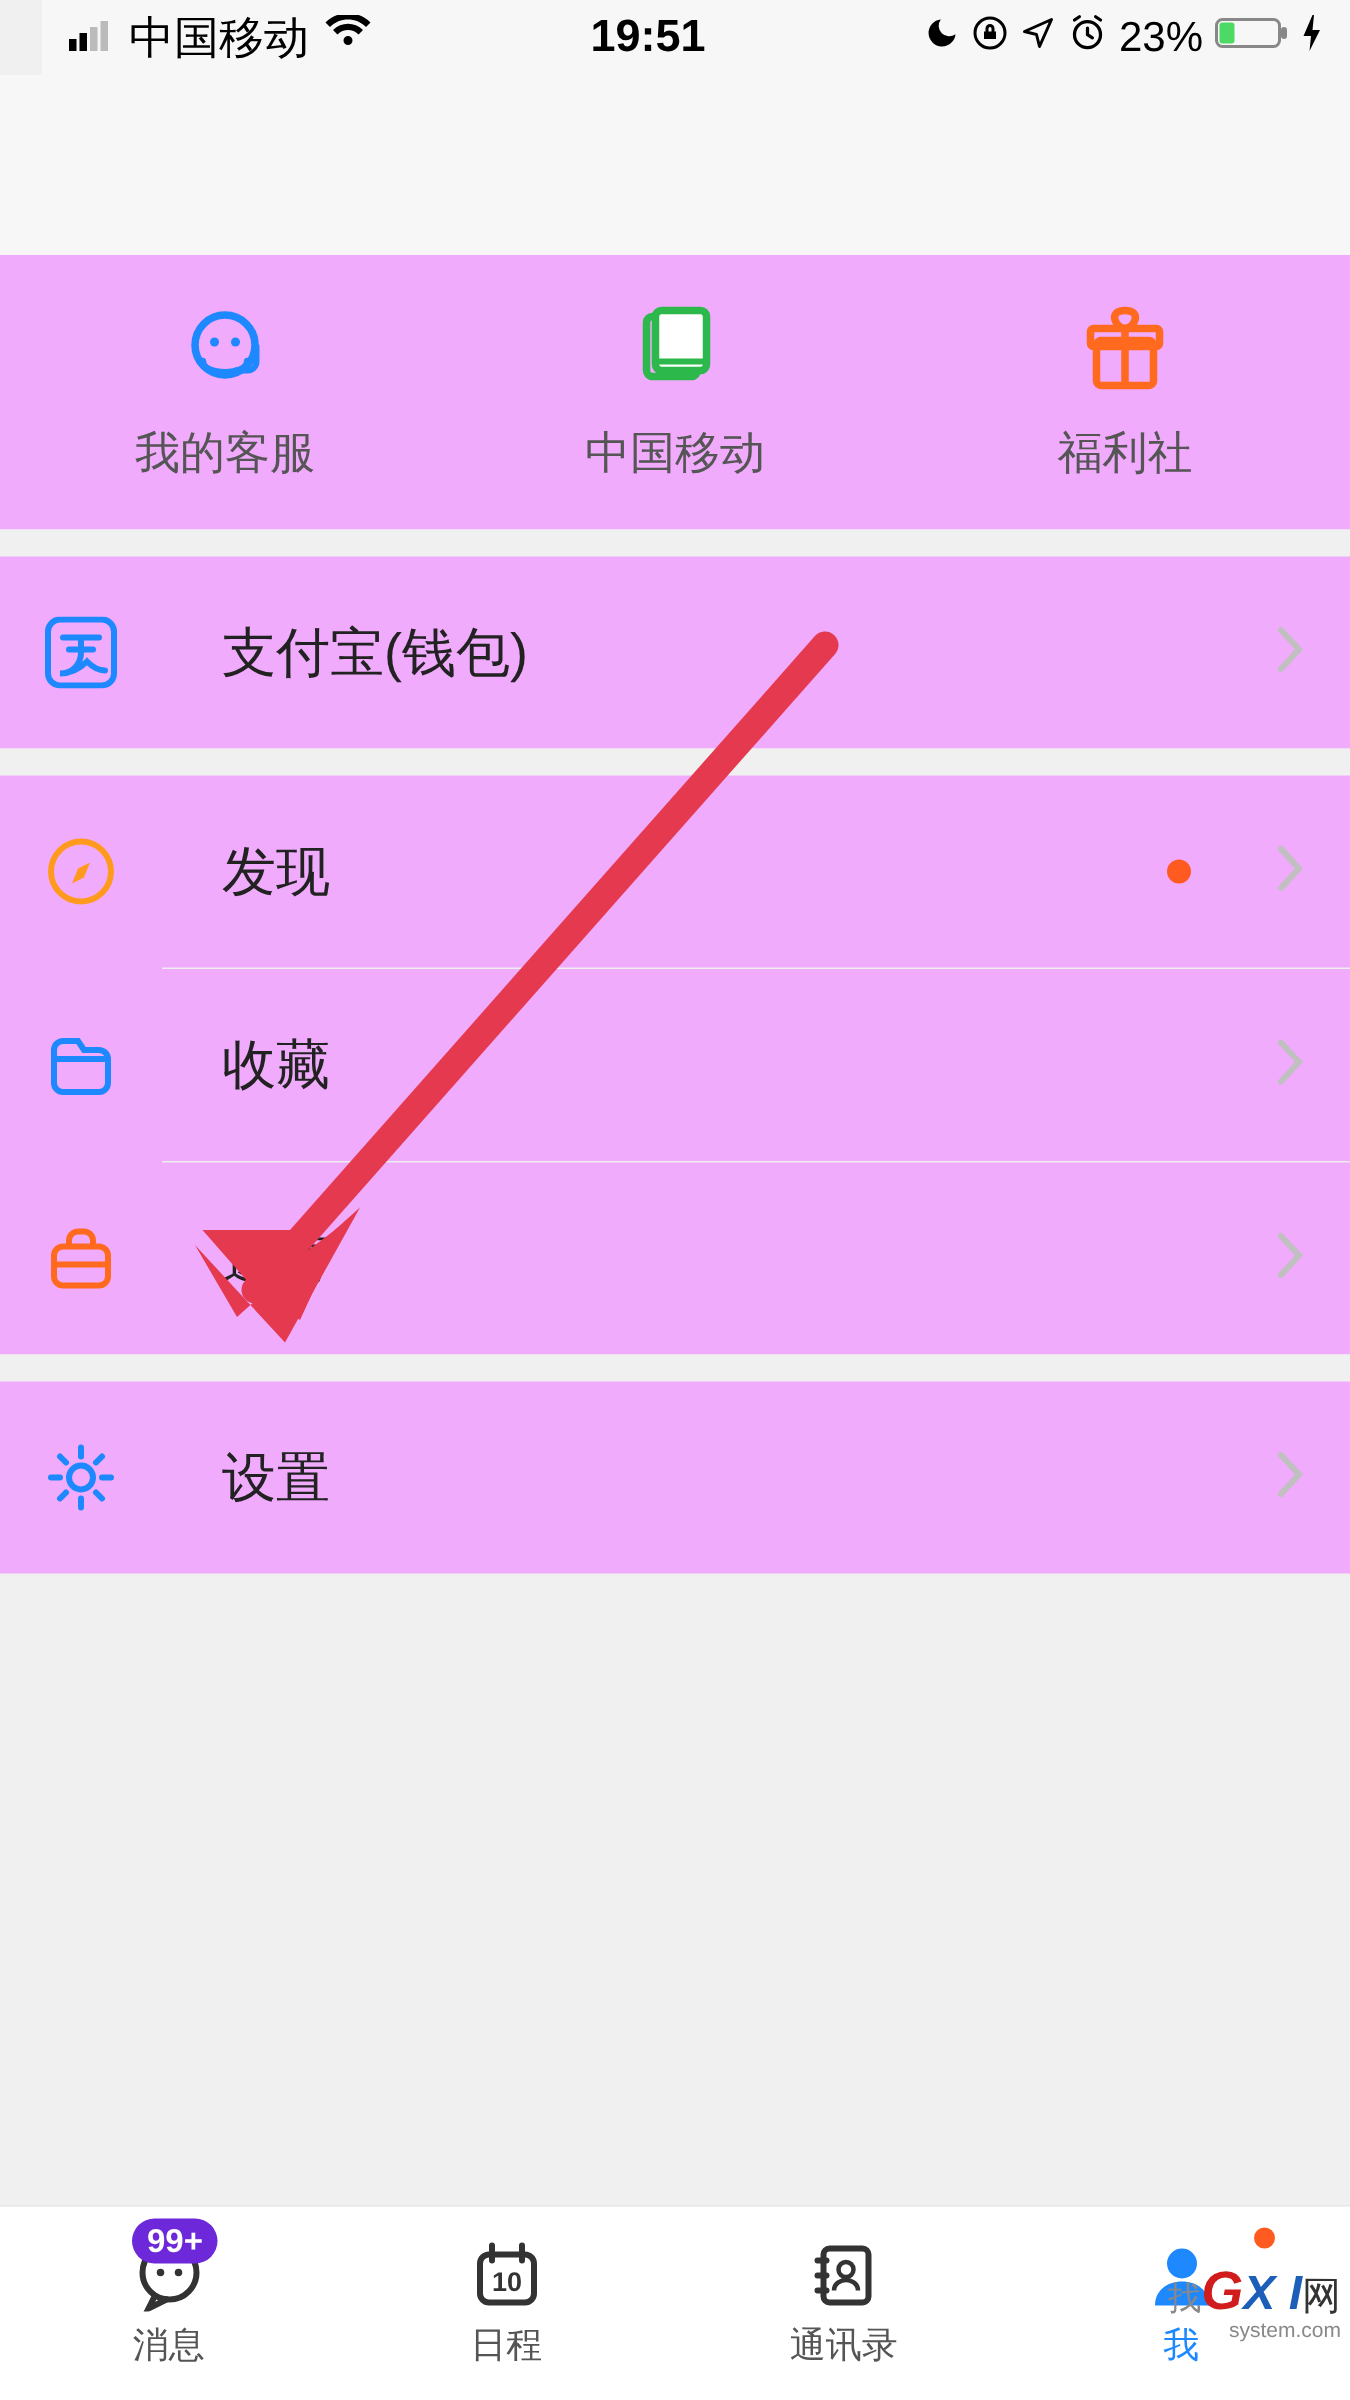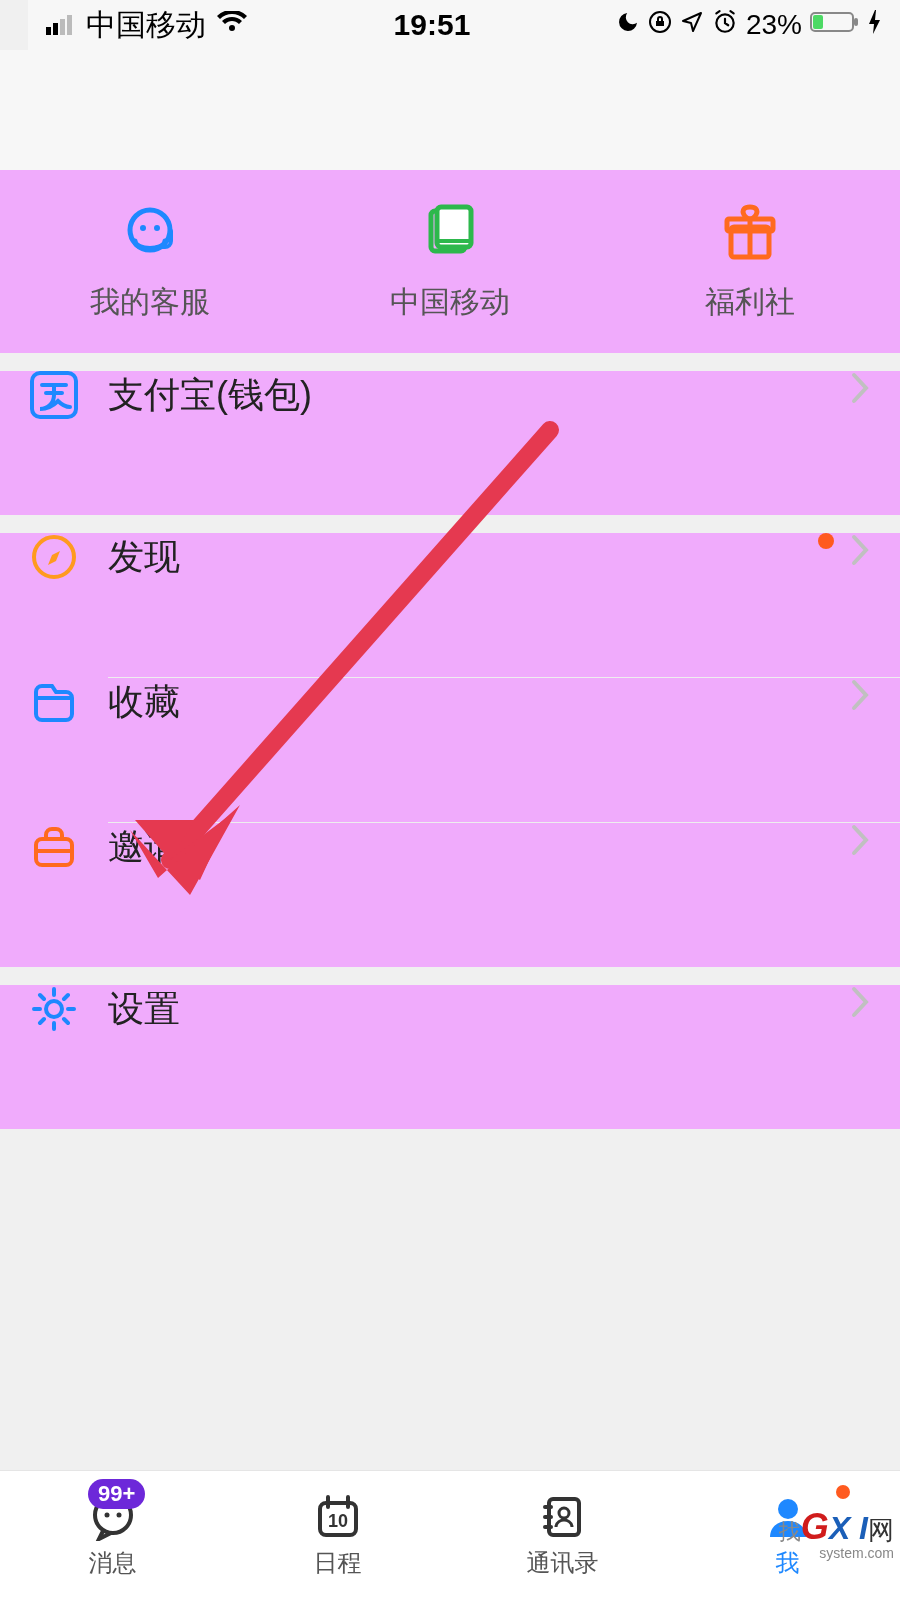--- a/index.html
+++ b/index.html
@@ -49,24 +49,25 @@
     justify-content: center;
   }
   .top-item .label {
     font-size: 30px;
     color: #555;
   }
   .gap { height: 18px; background: #f0f0f0; }
   .section { background: #f0abfc; }
   .row {
     display: flex;
-    align-items: flex-start;
+    align-items: center;
     padding: 0 30px;
-    height: 144px;
+    height: 128px;
     position: relative;
+    gap: 40px;
   }
   .row .row-icon {
     width: 48px;
     height: 48px;
     display: flex;
     align-items: center;
     justify-content: center;
     flex-shrink: 0;
   }
   .row .row-label {

